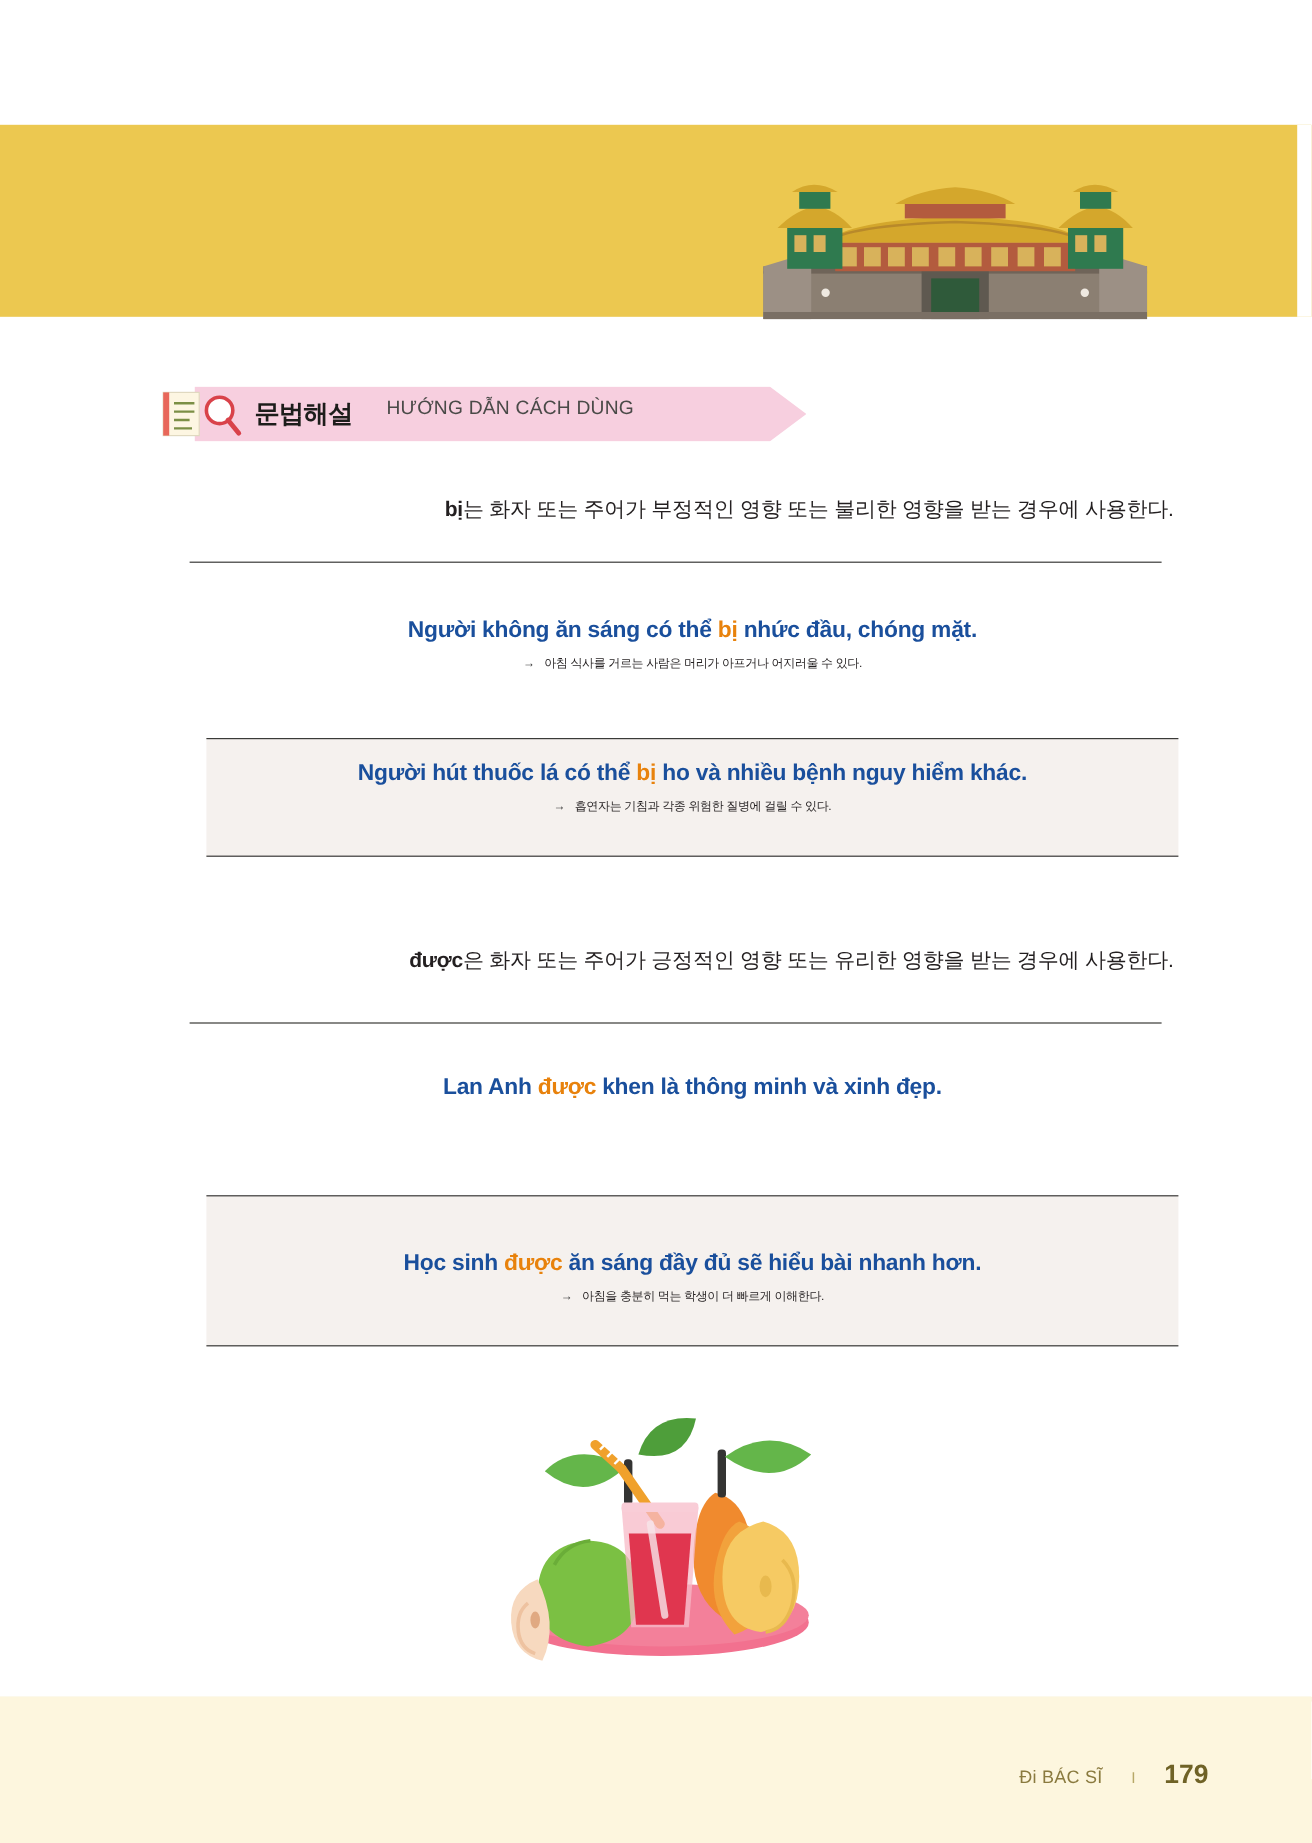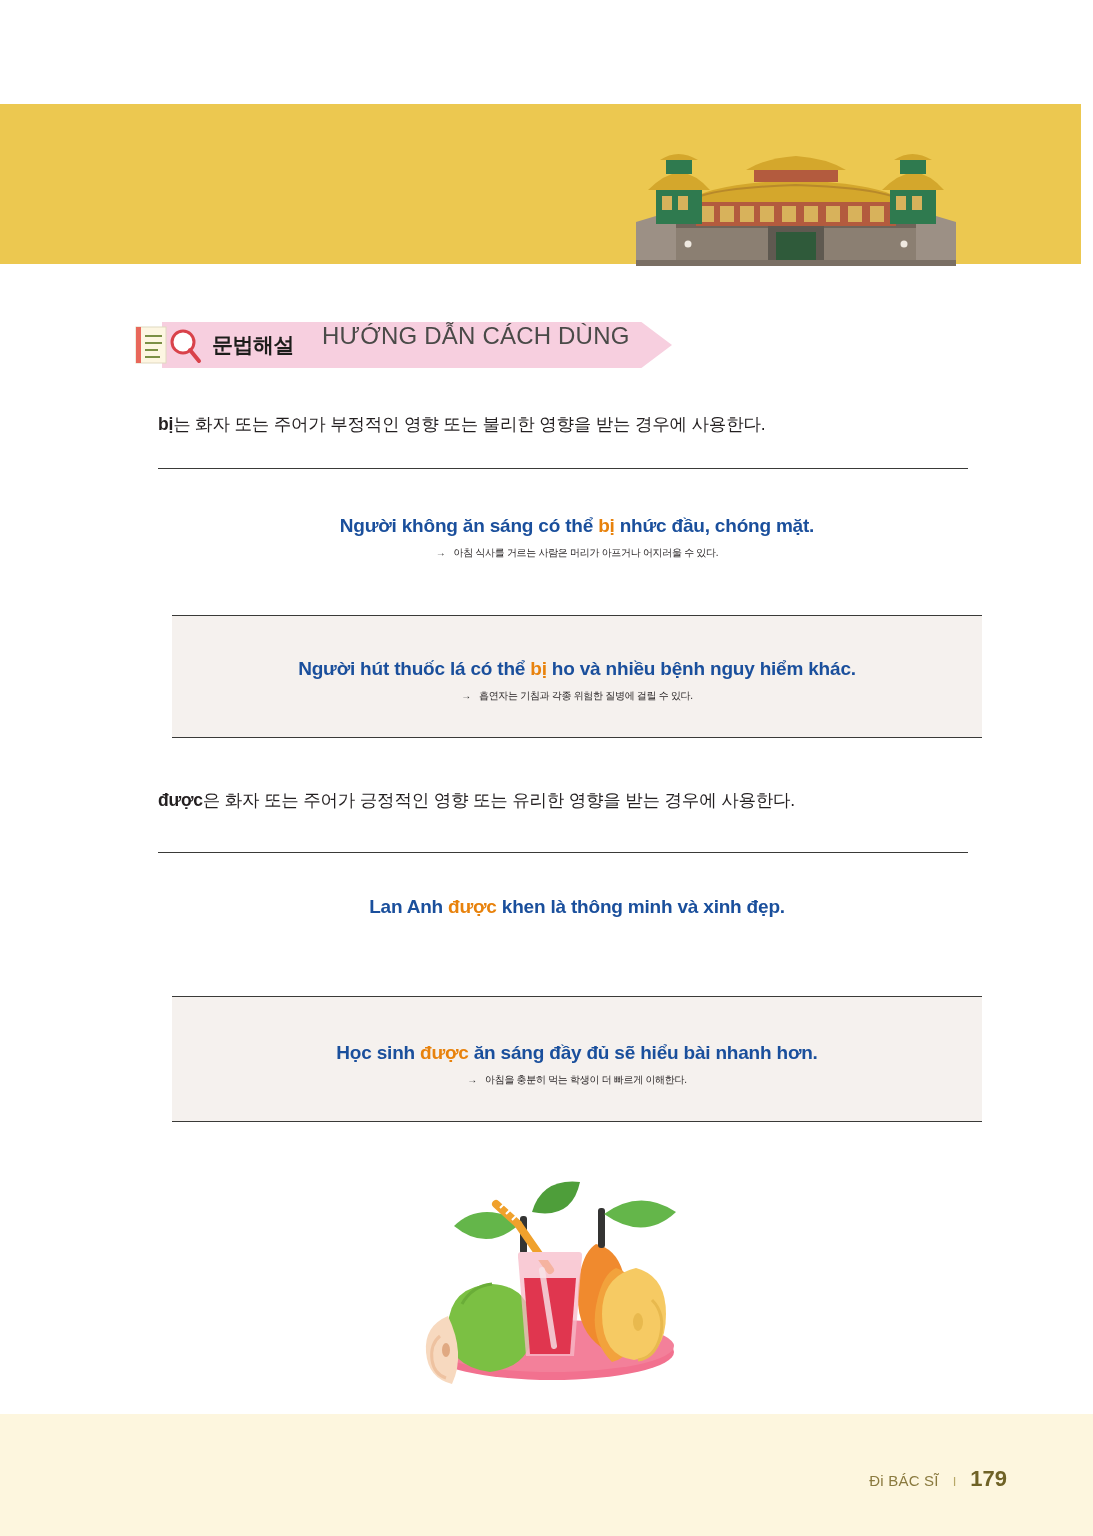--- a/index.html
+++ b/index.html
@@ -60,34 +60,35 @@
   .heading-title {
     position: absolute;
     left: 82px; top: 9px;
     font-size: 21px;
     font-weight: bold;
     color: #1d1d1b;
     letter-spacing: -0.5px;
   }
   .heading-sub {
     position: absolute;
-    left: 192px; top: 0;
-    font-size: 24px;
+    left: 192px; top: 10px;
+    font-size: 16px;
     color: #4a4a48;
     letter-spacing: 0.2px;
   }
 
   
   .rule-text {
     position: absolute;
     left: 158px;
     width: 820px;
     font-size: 17.5px;
     color: #231f20;
     letter-spacing: -0.2px;
+    text-align: right;
   }
   .rule-text .kw { font-weight: bold; }
 
   .divider {
     position: absolute;
     left: 158px;
     width: 810px;
     height: 1px;
     background: #3a3a38;
   }
@@ -137,21 +138,21 @@
     position: absolute;
     left: 0; bottom: 118px;
     width: 1093px; height: 4px;
     background: #f1e3ae;
   }
   .footer-inner {
     position: absolute;
     right: 86px; bottom: 44px;
     display: flex;
     align-items: baseline;
-    gap: 14px;
+    gap: 24px;
   }
   .footer-label {
     font-size: 15px;
     color: #8a7a3f;
     letter-spacing: 0.2px;
   }
   .footer-sep {
     font-size: 13px;
     color: #b7a868;
   }
@@ -243,21 +244,21 @@
 
 <div class="example" style="top:505px; padding:8px 0 14px;">
   <div class="vi">
     <span>Người không ăn sáng có thể </span><span class="hl">bị</span><span> nhức đầu, chóng mặt.</span>
   </div>
   <div class="ko">
     <span class="arrow">→</span><span>아침 식사를 거르는 사람은 머리가 아프거나 어지러울 수 있다.</span>
   </div>
 </div>
 
-<div class="example shaded" style="top:615px; padding:40px 0 34px;">
+<div class="example shaded" style="top:615px; padding:16px 0 34px;">
   <div class="vi">
     <span>Người hút thuốc lá có thể </span><span class="hl">bị</span><span> ho và nhiều bệnh nguy hiểm khác.</span>
   </div>
   <div class="ko">
     <span class="arrow">→</span><span>흡연자는 기침과 각종 위험한 질병에 걸릴 수 있다.</span>
   </div>
 </div>
 
 <div class="rule-text" style="top:788px;">
   <span class="kw">được</span><span>은 화자 또는 주어가 긍정적인 영향 또는 유리한 영향을 받는 경우에 사용한다.</span>

